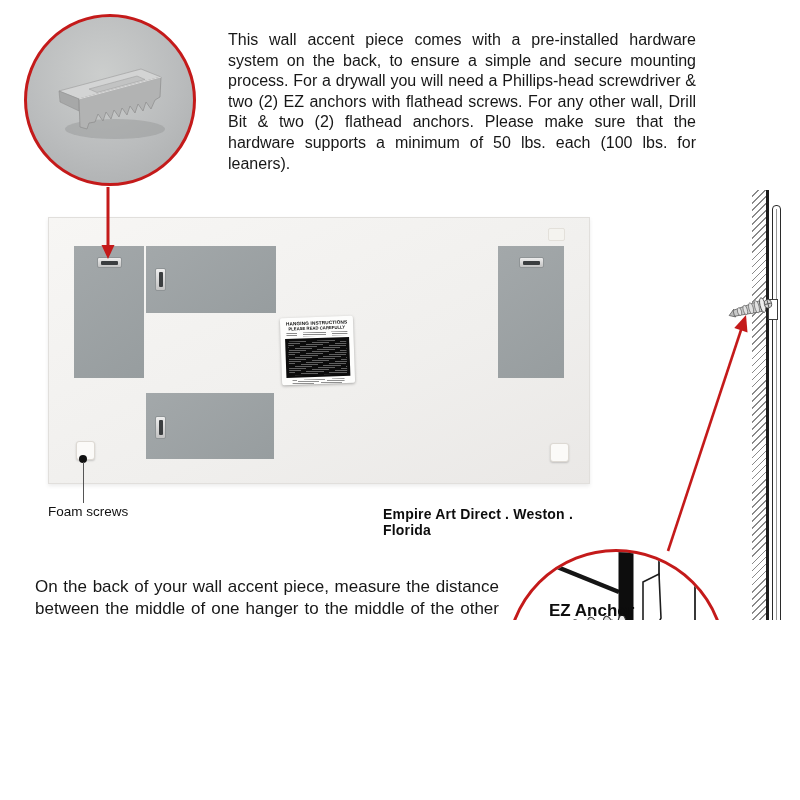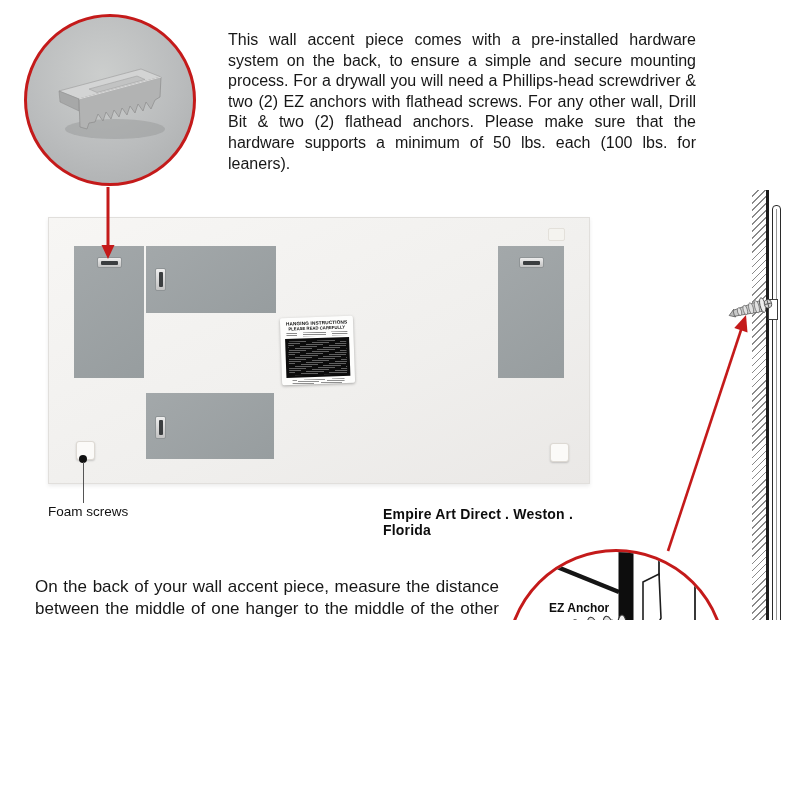--- a/index.html
+++ b/index.html
@@ -86,21 +86,21 @@
     border:1.5px solid #2b2b2b;border-radius:1px;}
   .bracket{position:absolute;box-sizing:border-box;background:#fff;border:1.2px solid #3d3d3d;}
   .bracket-upper{left:23px;top:111px;width:10px;height:21px;}
   .bracket-lower{left:16px;top:446px;width:13px;height:21px;}
   .wall-anchor{position:absolute;left:-18px;top:105px;}
 
   
   .ez-circle{position:absolute;left:506px;top:549px;width:220px;height:220px;box-sizing:border-box;
     border:3px solid var(--red);border-radius:50%;background:#fff;overflow:hidden;z-index:3;}
   .ez-circle svg{position:absolute;left:0;top:0;}
-  .ez-label{position:absolute;left:40px;top:49px;font-size:12px;font-weight:bold;color:#0d0d0d;}
+  .ez-label{position:absolute;left:40px;top:49px;font-size:17px;font-weight:bold;color:#0d0d0d;}
 
   
   .arrows{position:absolute;left:0;top:0;width:800px;height:800px;z-index:5;pointer-events:none;}
 </style>
 </head>
 <body>
 
 <div class="canvas">
 
   <div class="photo-circle">

